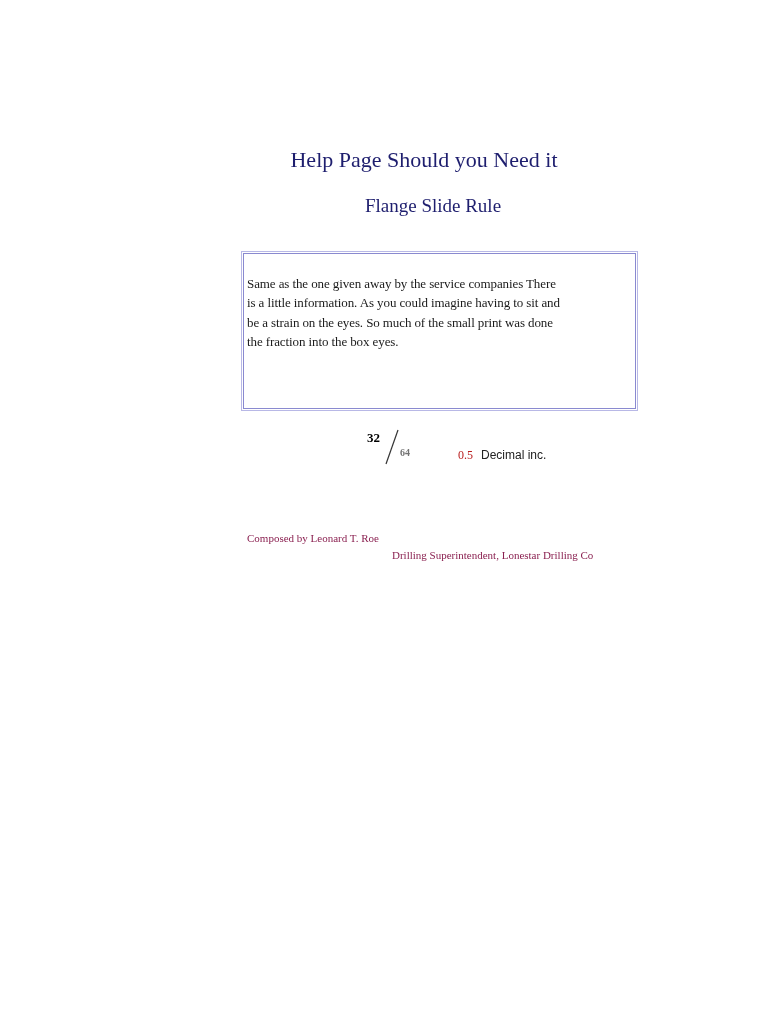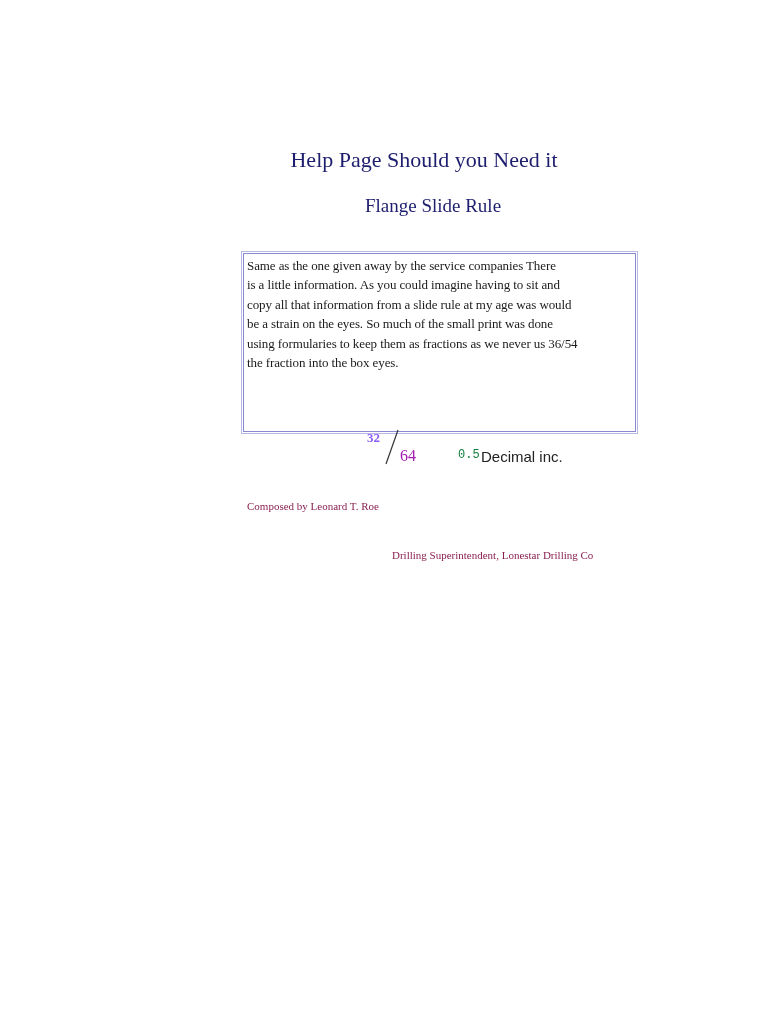--- a/index.html
+++ b/index.html
@@ -34,80 +34,80 @@
       font-family: "Liberation Serif", serif;
       font-size: 19px;
       color: #1e1e6e;
       white-space: nowrap;
     }
     .help-box {
       position: absolute;
       left: 243px;
       top: 253px;
       width: 393px;
-      height: 179px;
+      height: 156px;
       border: 1px solid #8a8ad0;
       box-shadow: 0 0 0 1px #ffffff, 0 0 0 2px #b8b8e6;
       background: #ffffff;
       box-sizing: border-box;
-      padding: 2px 0 0 3px;
+      padding: 20px 0 0 3px;
     }
     .help-box .line {
       font-family: "Liberation Serif", serif;
       font-size: 13px;
       line-height: 19.4px;
       color: #1a1a1a;
       white-space: nowrap;
       letter-spacing: -0.1px;
     }
     .frac-num {
       position: absolute;
       left: 367px;
       top: 430px;
       font-family: "Liberation Serif", serif;
       font-weight: bold;
       font-size: 13px;
-      color: #8b5cf6;
+      color: #000000;
     }
     .frac-den {
       position: absolute;
       left: 400px;
       top: 447px;
       font-family: "Liberation Serif", serif;
-      font-weight: normal;
-      font-size: 16px;
-      color: #a21caf;
+      font-weight: bold;
+      font-size: 10px;
+      color: #737373;
     }
     .frac-slash {
       position: absolute;
       left: 384px;
       top: 429px;
       width: 16px;
       height: 36px;
     }
     .decimal-value {
       position: absolute;
       left: 458px;
       top: 448px;
-      font-family: Liberation Mono, monospace;
+      font-family: Liberation Serif, serif;
       font-size: 12px;
-      color: #15803d;
+      color: #b91c1c;
     }
     .decimal-label {
       position: absolute;
       left: 481px;
       top: 448px;
       font-family: "Liberation Sans", sans-serif;
-      font-size: 15px;
+      font-size: 12px;
       color: #222222;
     }
     .credit-name {
       position: absolute;
       left: 247px;
-      top: 500px;
+      top: 532px;
       font-family: "Liberation Serif", serif;
       font-size: 11px;
       color: #8a2050;
       white-space: nowrap;
     }
     .credit-role {
       position: absolute;
       left: 392px;
       top: 549px;
       font-family: "Liberation Serif", serif;
@@ -119,23 +119,21 @@
   </style>
 </head>
 <body>
 
 <div class="title">Help Page Should you Need it</div>
 <div class="subtitle">Flange Slide Rule</div>
 
 <div class="help-box">
   <div class="line">Same as the one given away by the service companies There</div>
   <div class="line">is a little information. As you could imagine having to sit and</div>
-  <div class="line">copy all that information from a slide rule at my age was would</div>
   <div class="line">be a strain on the eyes. So much of the small print was done</div>
-  <div class="line">using formularies to keep them as fractions as we never us 36/54</div>
   <div class="line">the fraction into the box eyes.</div>
 </div>
 
 <div class="frac-num">32</div>
 <svg class="frac-slash" viewBox="0 0 16 36">
   <line x1="14" y1="1" x2="2" y2="35" stroke="#333333" stroke-width="1.2"></line>
 </svg>
 <div class="frac-den">64</div>
 
 <div class="decimal-value">0.5</div>

